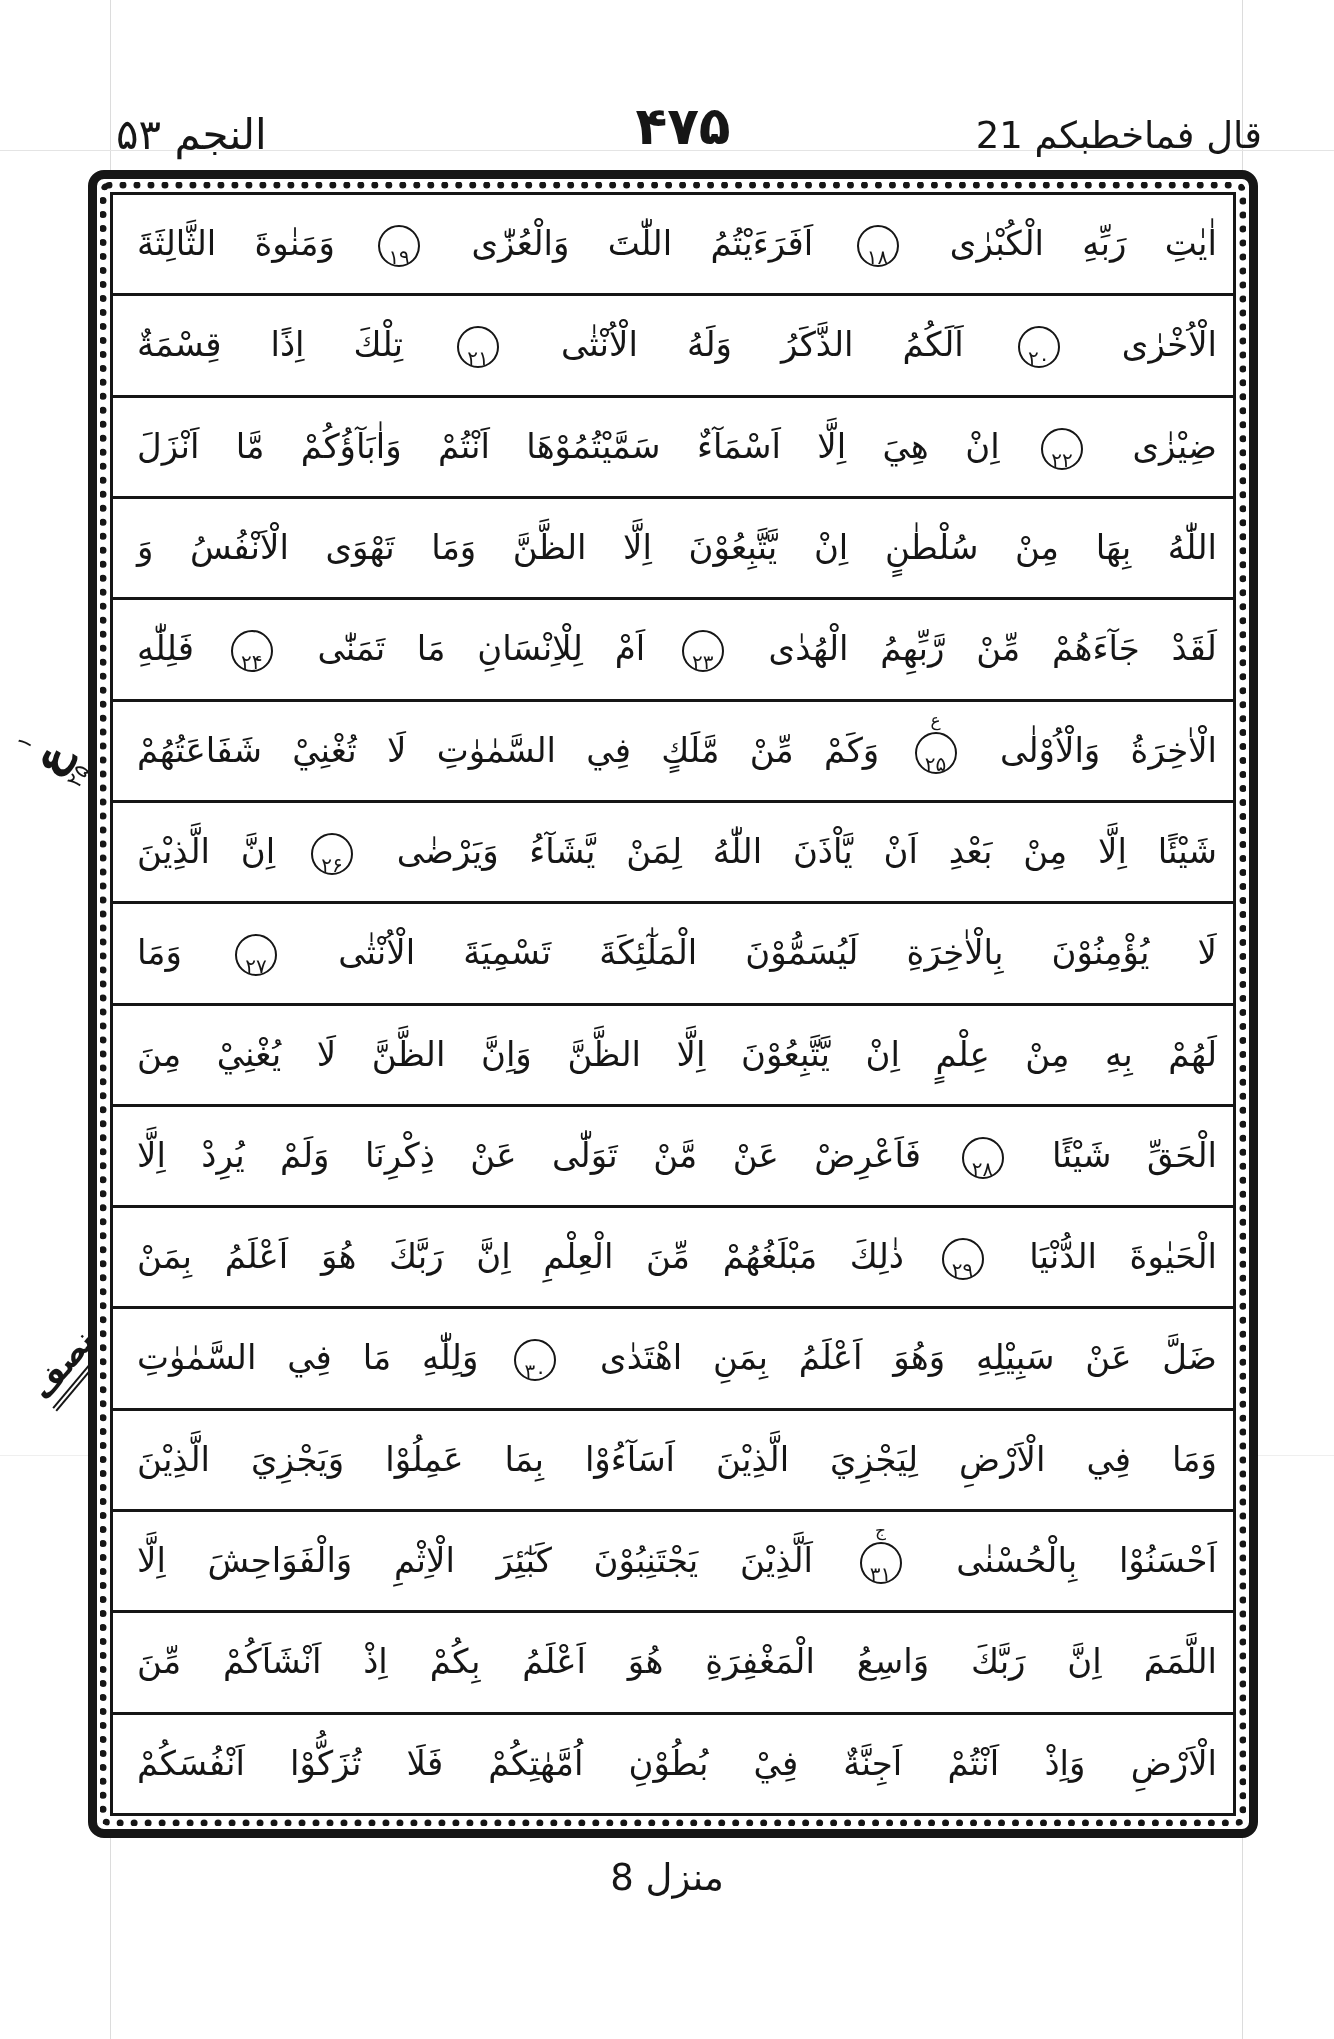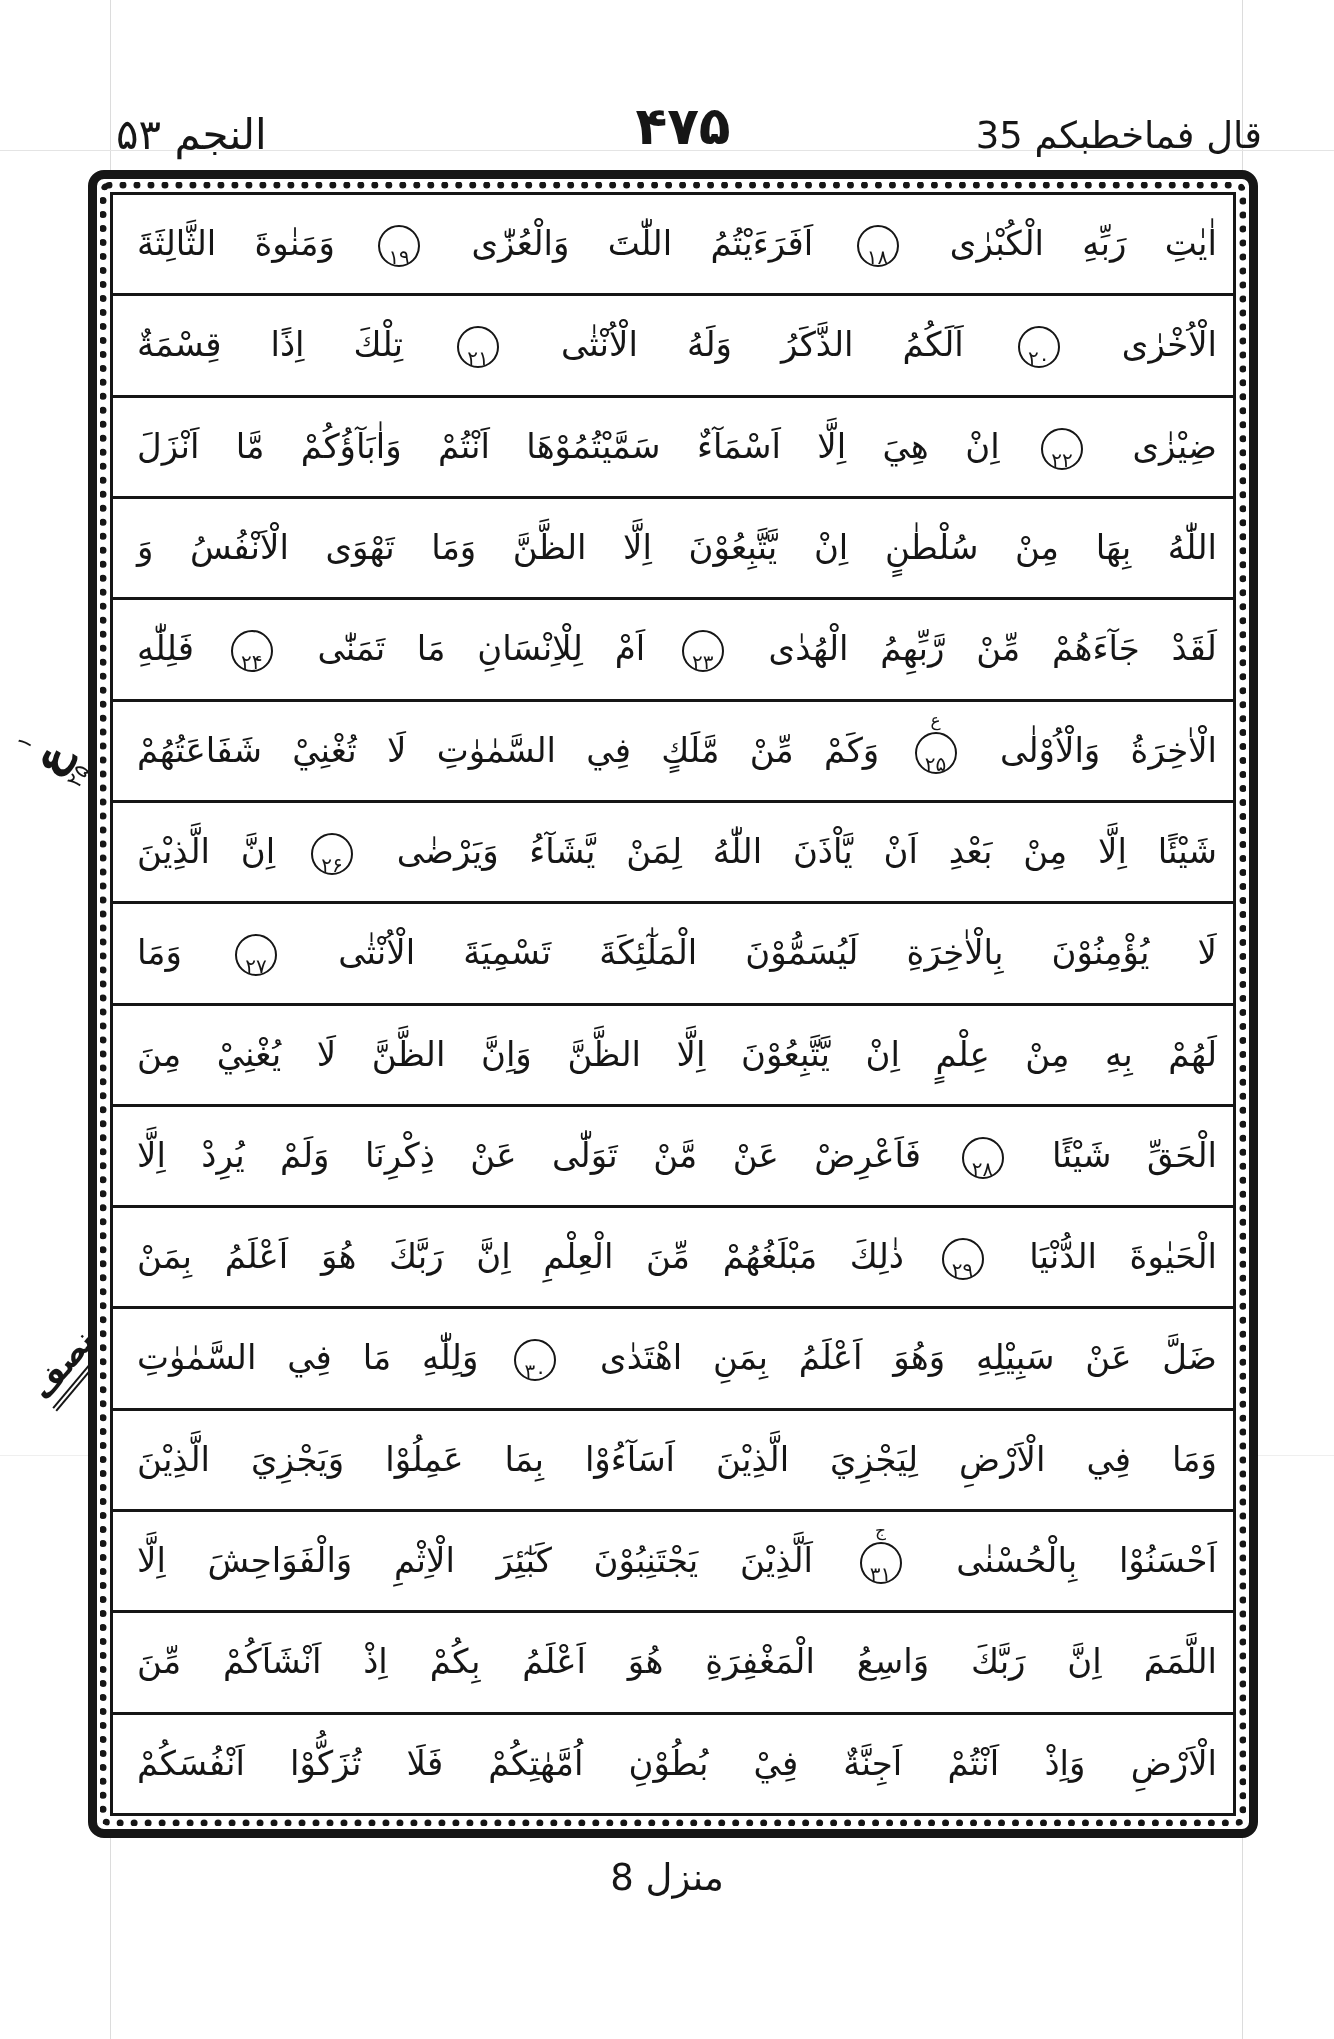--- a/index.html
+++ b/index.html
@@ -56,21 +56,21 @@
 <body>
 
 <div class="artifact-v left"></div>
 <div class="artifact-v right"></div>
 <div class="artifact-h top"></div>
 <div class="artifact-h mid"></div>
 
 <div class="header">
   <div class="surah-label">النجم ۵۳</div>
   <div class="page-number">۴۷۵</div>
-  <div class="juz-label">قال فماخطبكم 35</div>
+  <div class="juz-label">قال فماخطبكم 21</div>
 </div>
 
 <div class="ruku-marker">
   <span class="rk-top">۱</span>
   <span class="rk-ain">ع</span>
   <span class="rk-count">۲۵</span>
   <span class="rk-para">۵</span>
 </div>
 <div class="nisf-marker">نصف</div>
 

